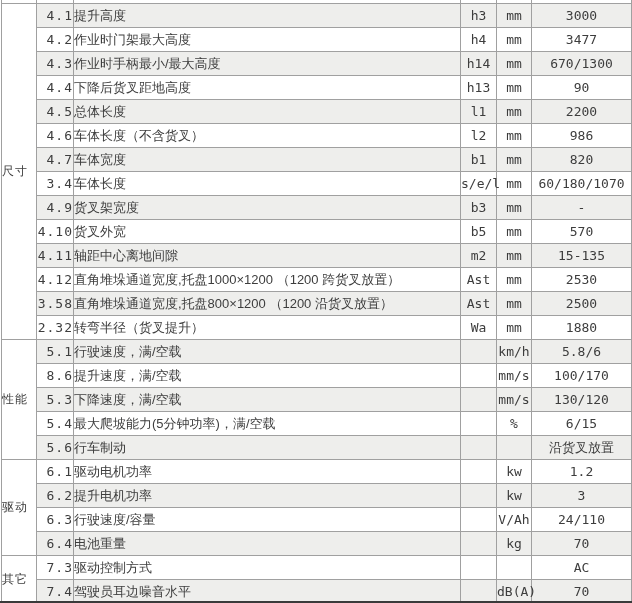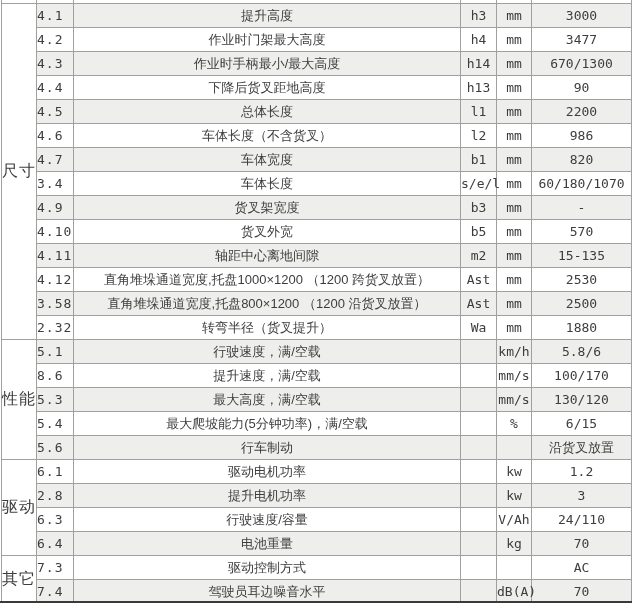--- a/index.html
+++ b/index.html
@@ -25,32 +25,32 @@
     padding: 0;
     height: 23px;
     vertical-align: middle;
     white-space: nowrap;
   }
   tr.sliver td { height: 3px; border-top: hidden; }
   td.cat-sliver { border-bottom: hidden; }
   tr.alt td { background: #eeeeec; }
   td.cat {
     background: #ffffff !important;
-    text-align: center;
-    font-size: 16px;
+    text-align: left;
+    font-size: 12px;
     letter-spacing: 1px;
   }
   td.num {
-    text-align: left;
+    text-align: right;
     font-family: "DejaVu Sans Mono", monospace;
     font-size: 13px;
     letter-spacing: 1px;
   }
   td.desc {
-    text-align: center;
+    text-align: left;
     padding-left: 5px;
     font-size: 13px;
   }
   td.sym, td.unit, td.val {
     text-align: center;
     font-family: "DejaVu Sans Mono", monospace;
     font-size: 13px;
   }
 </style>
 </head>
@@ -184,21 +184,21 @@
         </tr>
         <tr>
           <td class="num">8.6</td>
           <td class="desc">提升速度，满/空载</td>
           <td class="sym"></td>
           <td class="unit">mm/s</td>
           <td class="val">100/170</td>
         </tr>
         <tr class="alt">
           <td class="num">5.3</td>
-          <td class="desc">最大高度，满/空载</td>
+          <td class="desc">下降速度，满/空载</td>
           <td class="sym"></td>
           <td class="unit">mm/s</td>
           <td class="val">130/120</td>
         </tr>
         <tr>
           <td class="num">5.4</td>
           <td class="desc">最大爬坡能力(5分钟功率)，满/空载</td>
           <td class="sym"></td>
           <td class="unit">%</td>
           <td class="val">6/15</td>
@@ -212,21 +212,21 @@
         </tr>
         <tr>
           <td class="cat" rowspan="4">驱动</td>
           <td class="num">6.1</td>
           <td class="desc">驱动电机功率</td>
           <td class="sym"></td>
           <td class="unit">kw</td>
           <td class="val">1.2</td>
         </tr>
         <tr class="alt">
-          <td class="num">2.8</td>
+          <td class="num">6.2</td>
           <td class="desc">提升电机功率</td>
           <td class="sym"></td>
           <td class="unit">kw</td>
           <td class="val">3</td>
         </tr>
         <tr>
           <td class="num">6.3</td>
           <td class="desc">行驶速度/容量</td>
           <td class="sym"></td>
           <td class="unit">V/Ah</td>

